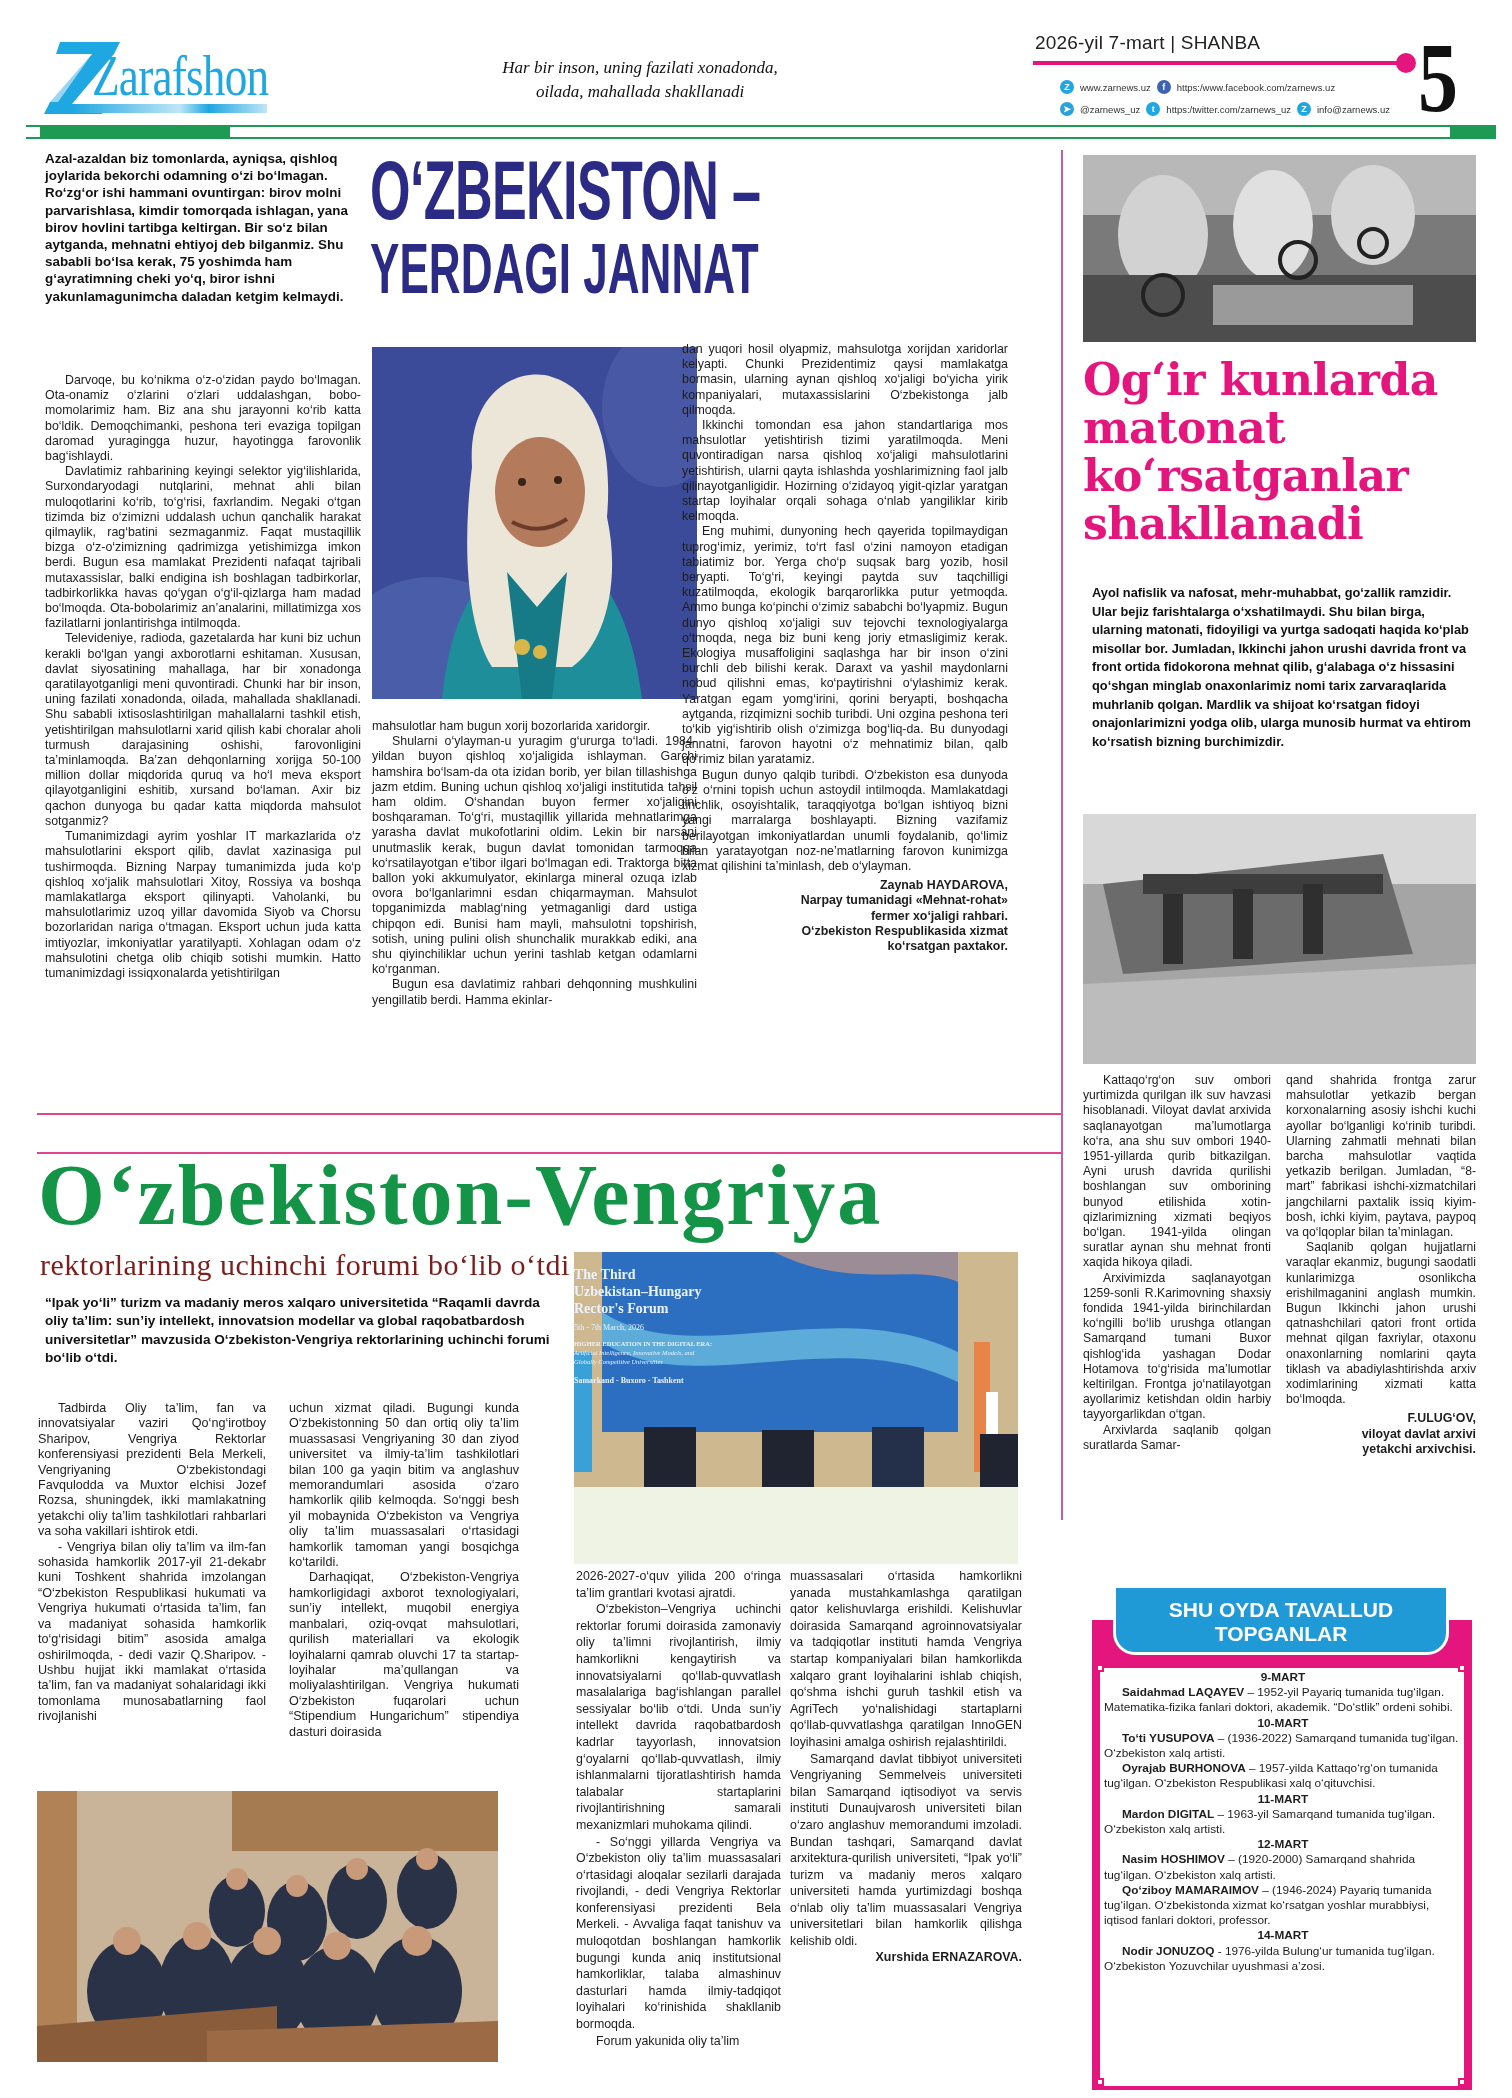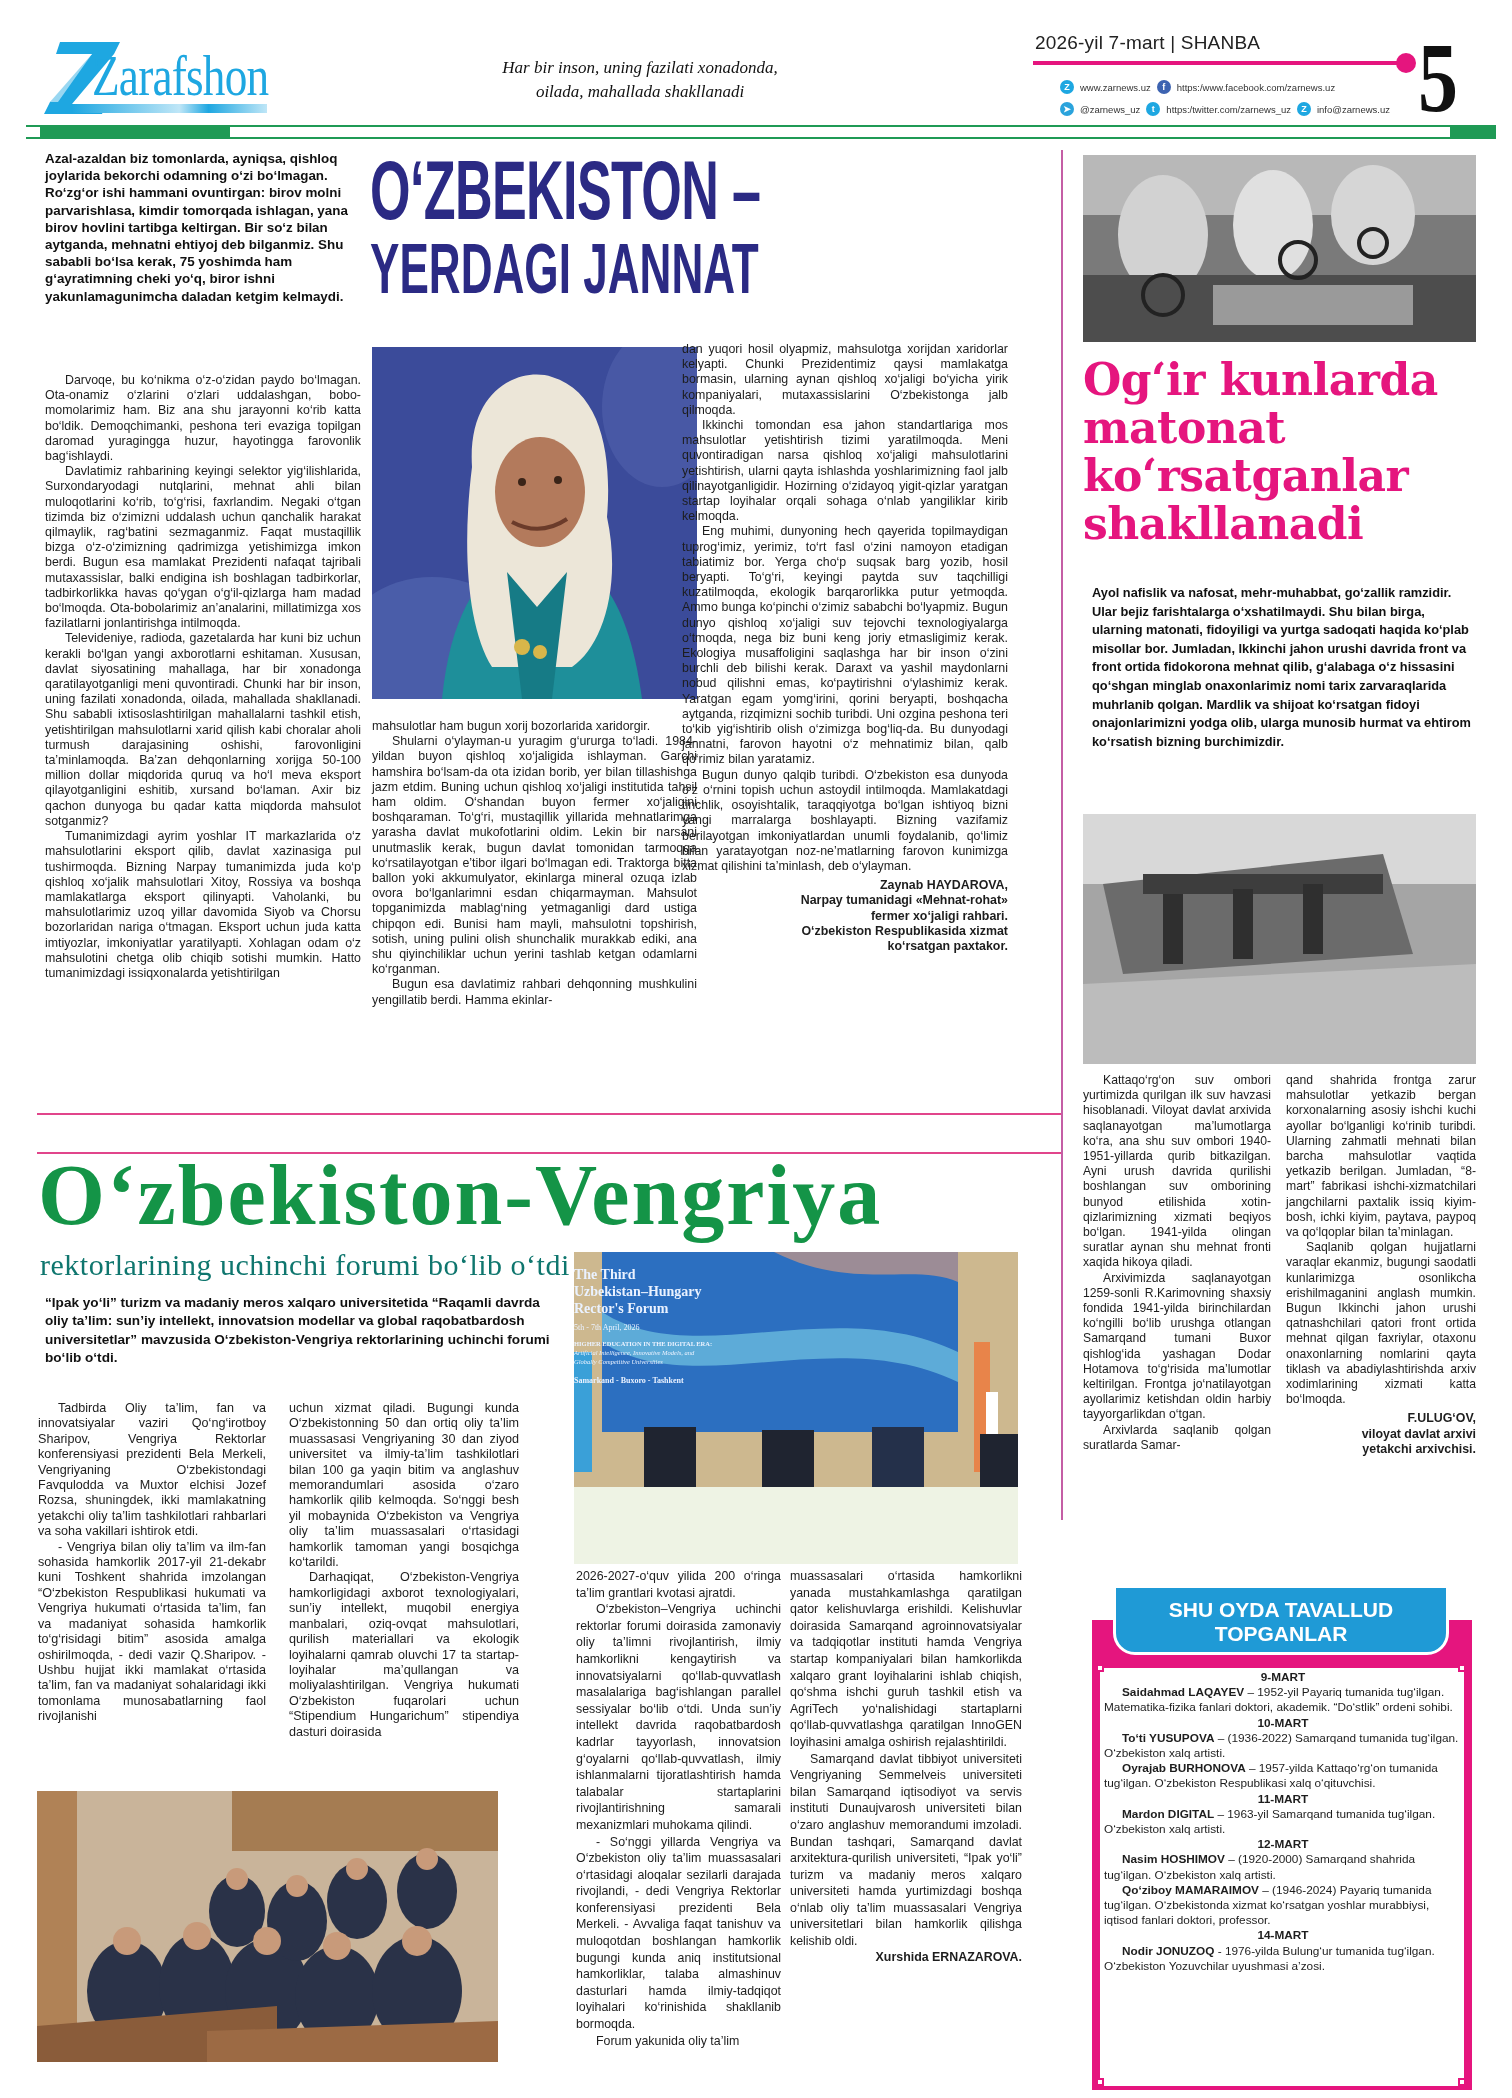--- a/index.html
+++ b/index.html
@@ -53,21 +53,21 @@
   .bday-inner { left: 1100px; top: 1668px; width: 364px; height: 418px; background:#ffffff; }
   .bday-title { left: 1113px; top: 1585px; width: 336px; height: 70px; background:#1f9ad6; border-radius: 0 0 22px 22px; color:#fff; font-weight:bold; font-size: 21px; line-height: 24px; text-align:center; padding-top: 10px; border: 3px solid #ffffff; }
   .bday-body { left: 1104px; top: 1670px; width: 358px; font-size: 11.8px; line-height: 15.2px; color:#1d1d1d; }
   .bday-date { text-align:center; font-weight:bold; }
   .bday-entry { text-indent: 18px; }
   .bday-entry b { font-weight:bold; }
   .corner-sq { width:8px; height:8px; background:#fff; border:2px solid #e5157e; }
 
   
   .h-green { left: 38px; top: 1150px; font-family:"Liberation Serif", serif; font-weight:bold; font-size: 86px; line-height: 90px; color:#149447; white-space:nowrap; letter-spacing: 2px; }
-  .h-sub { left: 40px; top: 1248px; font-family:"Liberation Serif", serif; font-size: 30px; line-height: 34px; color:#0f766e; white-space:nowrap; letter-spacing: 0.5px; }
+  .h-sub { left: 40px; top: 1248px; font-family:"Liberation Serif", serif; font-size: 30px; line-height: 34px; color:#7f1d1d; white-space:nowrap; letter-spacing: 0.5px; }
   .photo-forum { left: 574px; top: 1252px; width: 444px; height: 312px; overflow:hidden; background: linear-gradient(180deg,#d8c59e 0%, #c9b58b 100%); }
   .photo-audience { left: 37px; top: 1791px; width: 461px; height: 271px; overflow:hidden; background:#5a5046; }
 </style>
 </head>
 <body>
 
 <div class="abs logo">
   <svg class="logo-z" viewBox="0 0 80 80">
     <polygon points="18,6 78,6 72,18 30,68 64,68 60,78 2,78 8,66 50,18 14,18" fill="#1ea7e1"></polygon>
     <polygon points="40,18 50,18 16,66 8,66" fill="#ffffff" opacity="0.55"></polygon>
@@ -259,21 +259,21 @@
     <rect x="70" y="175" width="52" height="65" fill="#1f2430"></rect>
     <rect x="188" y="178" width="52" height="62" fill="#1f2430"></rect>
     <rect x="298" y="175" width="52" height="65" fill="#24304a"></rect>
     <rect x="406" y="182" width="38" height="58" fill="#1f2430"></rect>
     <rect x="0" y="235" width="444" height="77" fill="#eef3e4"></rect>
   </svg>
   <div style="position:absolute; left:0; top:14px; width:444px; color:#eaf2ff; font-family:'Liberation Serif',serif; font-weight:bold; font-size:14px; line-height:17px;">
     <div>The Third</div>
     <div>Uzbekistan–Hungary</div>
     <div>Rector's Forum</div>
-    <div style="font-size:8px; font-weight:normal; margin-top:2px;">5th - 7th April, 2026</div>
+    <div style="font-size:8px; font-weight:normal; margin-top:2px;">5th - 7th March, 2026</div>
     <div style="font-size:6.5px; line-height:9px; margin-top:3px;">HIGHER EDUCATION IN THE DIGITAL ERA:</div>
     <div style="font-size:6.5px; line-height:9px; font-weight:normal; font-style:italic;">Artificial Intelligence, Innovative Models, and</div>
     <div style="font-size:6.5px; line-height:9px; font-weight:normal; font-style:italic;">Globally Competitive Universities</div>
     <div style="font-size:8px; margin-top:6px;">Samarkand - Buxoro - Tashkent</div>
   </div>
 </div>
 
 <div class="abs col" style="left:38px; top:1401px; width:228px; font-size:12.6px; line-height:15.4px;">
   <p>Tadbirda Oliy ta’lim, fan va innovatsiyalar vaziri Qo‘ng‘irotboy Sharipov, Vengriya Rektorlar konferensiyasi prezidenti Bela Merkeli, Vengriyaning O‘zbekistondagi Favqulodda va Muxtor elchisi Jozef Rozsa, shuningdek, ikki mamlakatning yetakchi oliy ta’lim tashkilotlari rahbarlari va soha vakillari ishtirok etdi.</p>
   <p>- Vengriya bilan oliy ta’lim va ilm-fan sohasida hamkorlik 2017-yil 21-dekabr kuni Toshkent shahrida imzolangan “O‘zbekiston Respublikasi hukumati va Vengriya hukumati o‘rtasida ta’lim, fan va madaniyat sohasida hamkorlik to‘g‘risidagi bitim” asosida amalga oshirilmoqda, - dedi vazir Q.Sharipov. - Ushbu hujjat ikki mamlakat o‘rtasida ta’lim, fan va madaniyat sohalaridagi ikki tomonlama munosabatlarning faol rivojlanishi</p>

